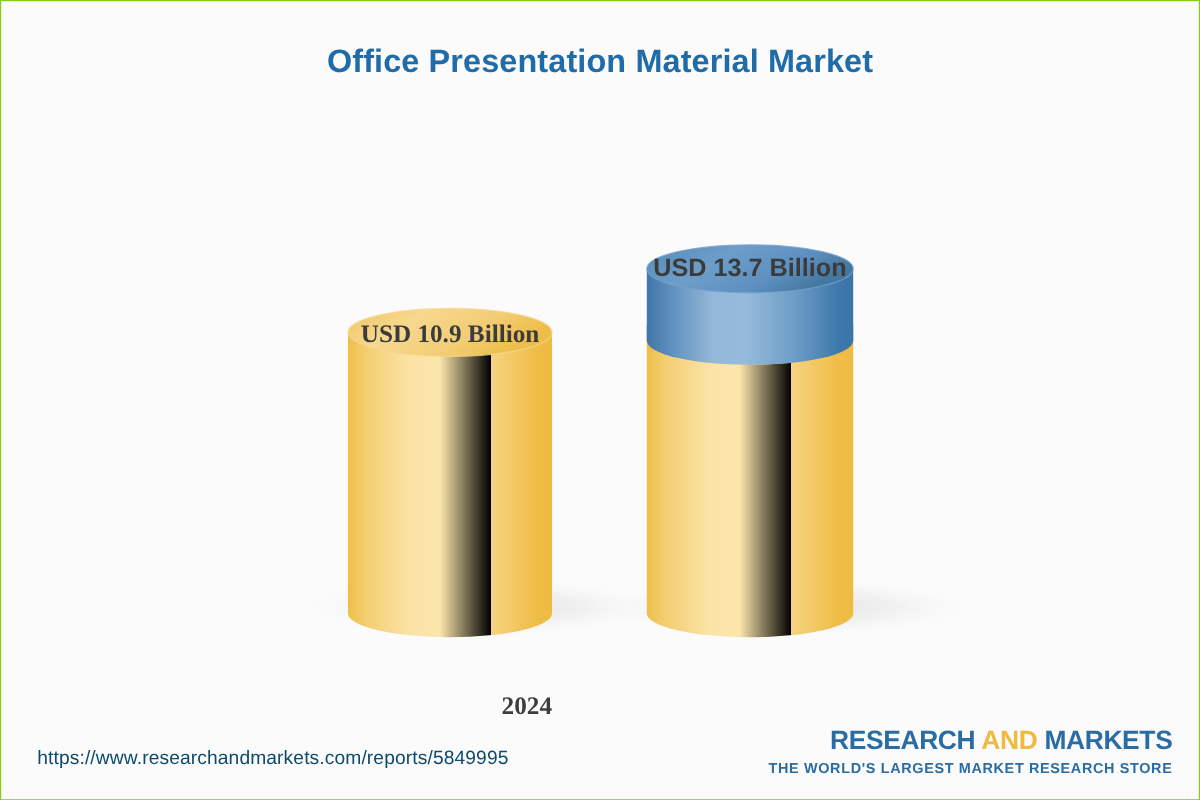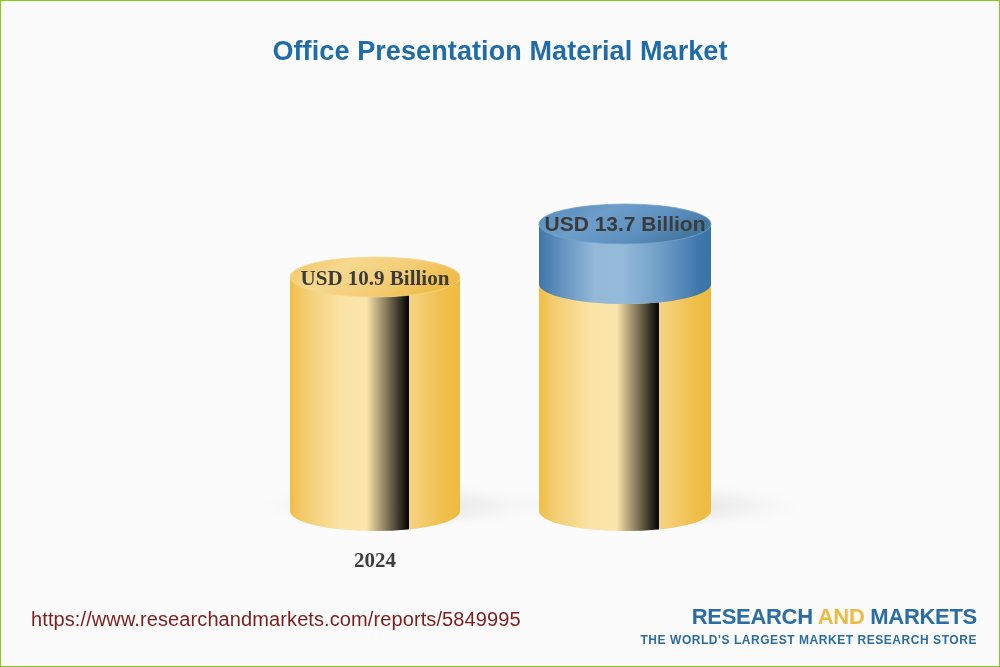--- a/index.html
+++ b/index.html
@@ -81,23 +81,23 @@
     font-size: 21px;
     font-weight: bold;
     color: #3d3d3d;
     left: 0;
   }
 
   
   .footer-url {
     position: absolute;
     left: 30px;
-    bottom: 35px;
-    font-size: 20px;
-    color: #7f1d1d;
+    bottom: 24px;
+    font-size: 16px;
+    color: #0c4a6e;
     letter-spacing: 0.1px;
   }
 
   .logo {
     position: absolute;
     right: 22px;
     bottom: 20px;
     text-align: right;
   }
   .logo-main {
@@ -204,21 +204,21 @@
 
         <path d="M 538 283 A 86 20 0 0 0 710 283 L 710 270 L 538 270 Z" fill="url(#gradBlueBody)"></path>
 
         <ellipse cx="624" cy="223" rx="86" ry="20" fill="url(#gradBlueTop)"></ellipse>
         <ellipse cx="624" cy="223" rx="86" ry="20" fill="none" stroke="#76a3cd" stroke-width="1" opacity="0.8"></ellipse>
       </g>
     </svg>
 
     <div class="cyl-group" style="left:289px; top:0; width:170px; height:648px;font-family:Liberation Serif, serif;">
       <div class="value-label" style="top:220px;">USD 10.9 Billion</div>
-      <div class="year-label" style="top:502px;">2024</div>
+      <div class="year-label" style="top:530px;text-align:right;">2024</div>
     </div>
 
     <div class="cyl-group" style="left:538px; top:0; width:172px; height:667px;">
       <div class="value-label" style="top:166px;">USD 13.7 Billion</div>
     </div>
 
   </div>
 
   <div class="footer-url">https://www.researchandmarkets.com/reports/5849995</div>
 

